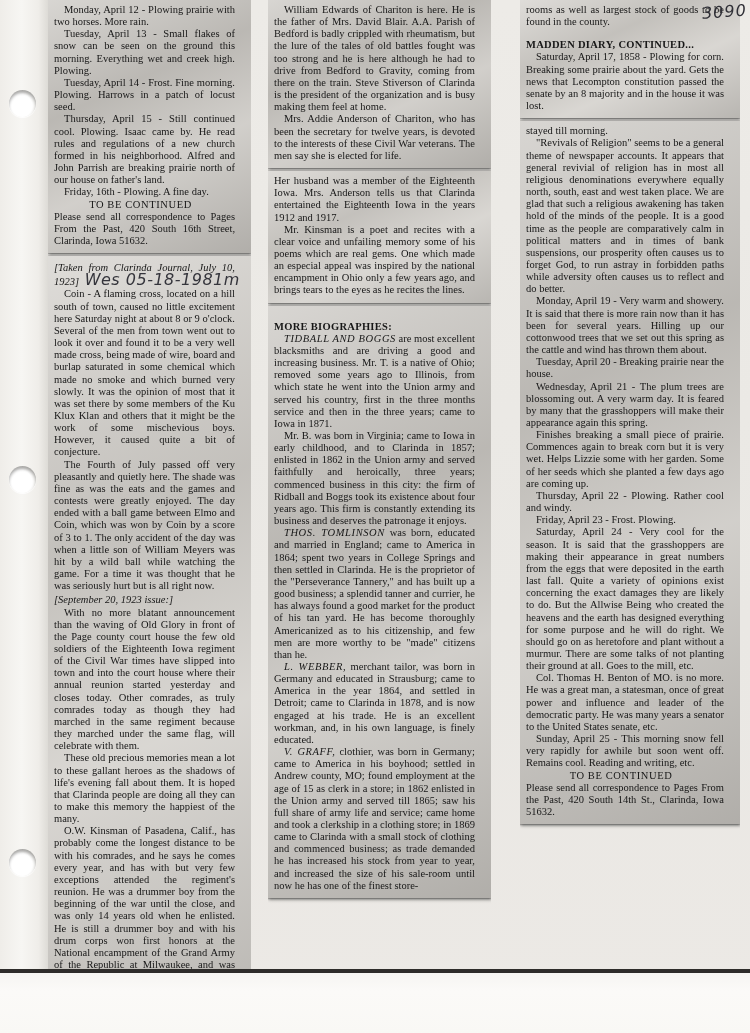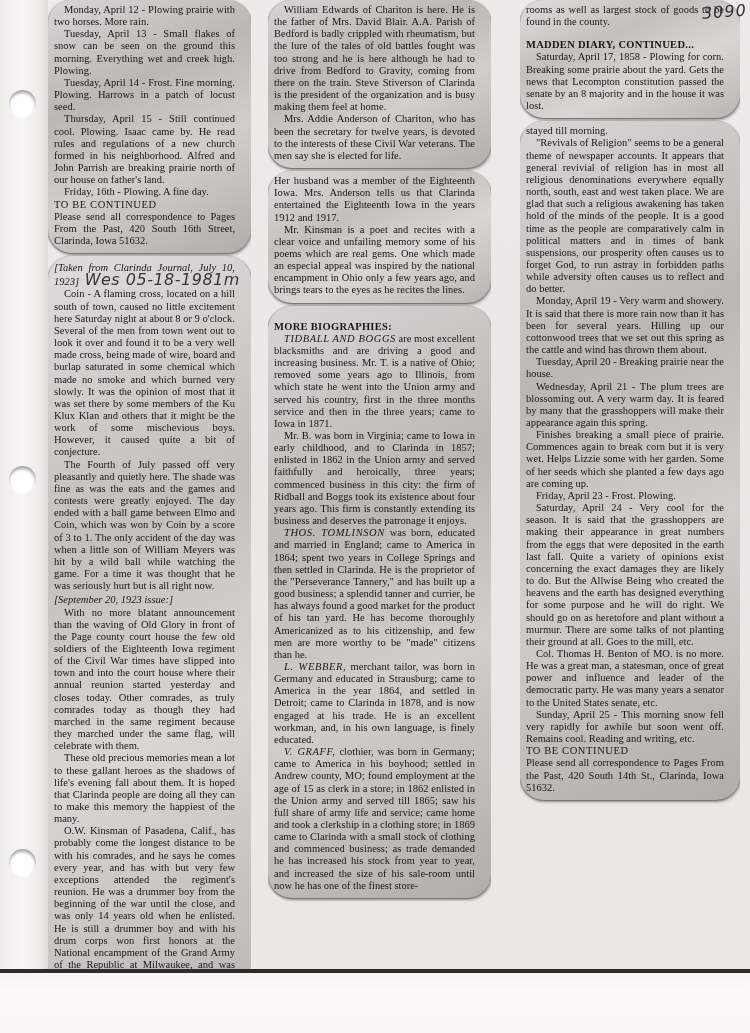--- a/index.html
+++ b/index.html
@@ -17,28 +17,28 @@
     background:radial-gradient(circle at 42% 58%, #ffffff 52%, #f2f1ee 70%, #b9b6b1 100%);
     box-shadow:inset 0 3px 3px rgba(0,0,0,.30), 0 1px 1px rgba(255,255,255,.9);}
   .hole.h1{top:90px}.hole.h2{top:466px}.hole.h3{top:849px}
   
   .col{position:absolute;top:0;height:969px;overflow:hidden;}
   .col-1{left:48px;width:203px;}
   .col-2{left:268px;width:223px;}
   .col-3{left:508px;width:220px;margin-left:12px;}
   .clipping{padding:4px 16px 6px 6px;margin-bottom:3px;
     box-shadow:0 0 0 1px rgba(0,0,0,.10), 1px 2px 3px rgba(20,20,20,.38), -1px 1px 2px rgba(20,20,20,.28);
-    background-image:linear-gradient(155deg, rgba(255,255,255,.28) 0%, rgba(0,0,0,.07) 35%, rgba(255,255,255,.16) 62%, rgba(0,0,0,.12) 100%);border-radius:24px;}
+    background-image:linear-gradient(155deg, rgba(255,255,255,.28) 0%, rgba(0,0,0,.07) 35%, rgba(255,255,255,.16) 62%, rgba(0,0,0,.12) 100%);}
   .t1{background-color:#c9c6c1;}
   .t2{background-color:#d2cfca;}
   .clipping p{margin:0;font-size:10.5px;line-height:12.15px;text-align:justify;color:#171717;}
   p.body{text-indent:10px;}
   p.noindent,p.address{text-indent:0;}
   p.editor-note{font-style:italic;margin-top:2px;}
-  p.continued{text-align:left;padding-right:8px;letter-spacing:.6px;text-indent:0;}
+  p.continued{text-align:center;padding-right:8px;letter-spacing:.6px;text-indent:0;}
   p.heading{font-weight:bold;letter-spacing:.3px;margin-top:11px;text-align:left;text-indent:0;}
   p.bio{text-indent:10px;}
   .lead{font-style:italic;letter-spacing:.6px;}
   .handwriting{font-family:"DejaVu Sans",sans-serif;font-style:italic;color:#35353c;}
   .handwriting.inline{font-size:16px;letter-spacing:.5px;white-space:nowrap;}
   .page-number{position:absolute;left:702px;top:2px;width:48px;
     font-family:"DejaVu Sans",sans-serif;font-style:italic;font-size:16px;
     color:#2f2f36;transform:rotate(-4deg);letter-spacing:1px;}
   .bottom-line{position:absolute;left:0;top:969px;width:750px;height:4px;background:#2e2c2a;}
   .bottom-white{position:absolute;left:0;top:973px;width:750px;height:60px;
@@ -99,20 +99,21 @@
         <p class="heading">MADDEN DIARY, CONTINUED...</p>
         <p class="body">Saturday, April 17, 1858 - Plowing for corn. Breaking some prairie about the yard. Gets the news that Lecompton constitution passed the senate by an 8 majority and in the house it was lost.</p>
       </div>
       <div class="clipping t1">
         <p class="noindent">stayed till morning.</p>
         <p class="body">"Revivals of Religion" seems to be a general theme of newspaper accounts. It appears that general revivial of religion has in most all religious denominations everywhere equally north, south, east and west taken place. We are glad that such a religious awakening has taken hold of the minds of the people. It is a good time as the people are comparatively calm in political matters and in times of bank suspensions, our prosperity often causes us to forget God, to run astray in forbidden paths while adversity often causes us to reflect and do better.</p>
         <p class="body">Monday, April 19 - Very warm and showery. It is said that there is more rain now than it has been for several years. Hilling up our cottonwood trees that we set out this spring as the cattle and wind has thrown them about.</p>
         <p class="body">Tuesday, April 20 - Breaking prairie near the house.</p>
         <p class="body">Wednesday, April 21 - The plum trees are blossoming out. A very warm day. It is feared by many that the grasshoppers will make their appearance again this spring.</p>
         <p class="body">Finishes breaking a small piece of prairie. Commences again to break corn but it is very wet. Helps Lizzie some with her garden. Some of her seeds which she planted a few days ago are coming up.</p>
+        <p class="body">Thursday, April 22 - Plowing. Rather cool and windy.</p>
         <p class="body">Friday, April 23 - Frost. Plowing.</p>
         <p class="body">Saturday, April 24 - Very cool for the season. It is said that the grasshoppers are making their appearance in great numbers from the eggs that were deposited in the earth last fall. Quite a variety of opinions exist concerning the exact damages they are likely to do. But the Allwise Being who created the heavens and the earth has designed everything for some purpose and he will do right. We should go on as heretofore and plant without a murmur. There are some talks of not planting their ground at all. Goes to the mill, etc.</p>
         <p class="body">Col. Thomas H. Benton of MO. is no more. He was a great man, a statesman, once of great power and influence and leader of the democratic party. He was many years a senator to the United States senate, etc.</p>
         <p class="body">Sunday, April 25 - This morning snow fell very rapidly for awhile but soon went off. Remains cool. Reading and writing, etc.</p>
         <p class="continued">TO BE CONTINUED</p>
         <p class="address">Please send all correspondence to Pages From the Past, 420 South 14th St., Clarinda, Iowa 51632.</p>
       </div>
     </div>
 
   <div class="page-number handwriting">3090</div>

